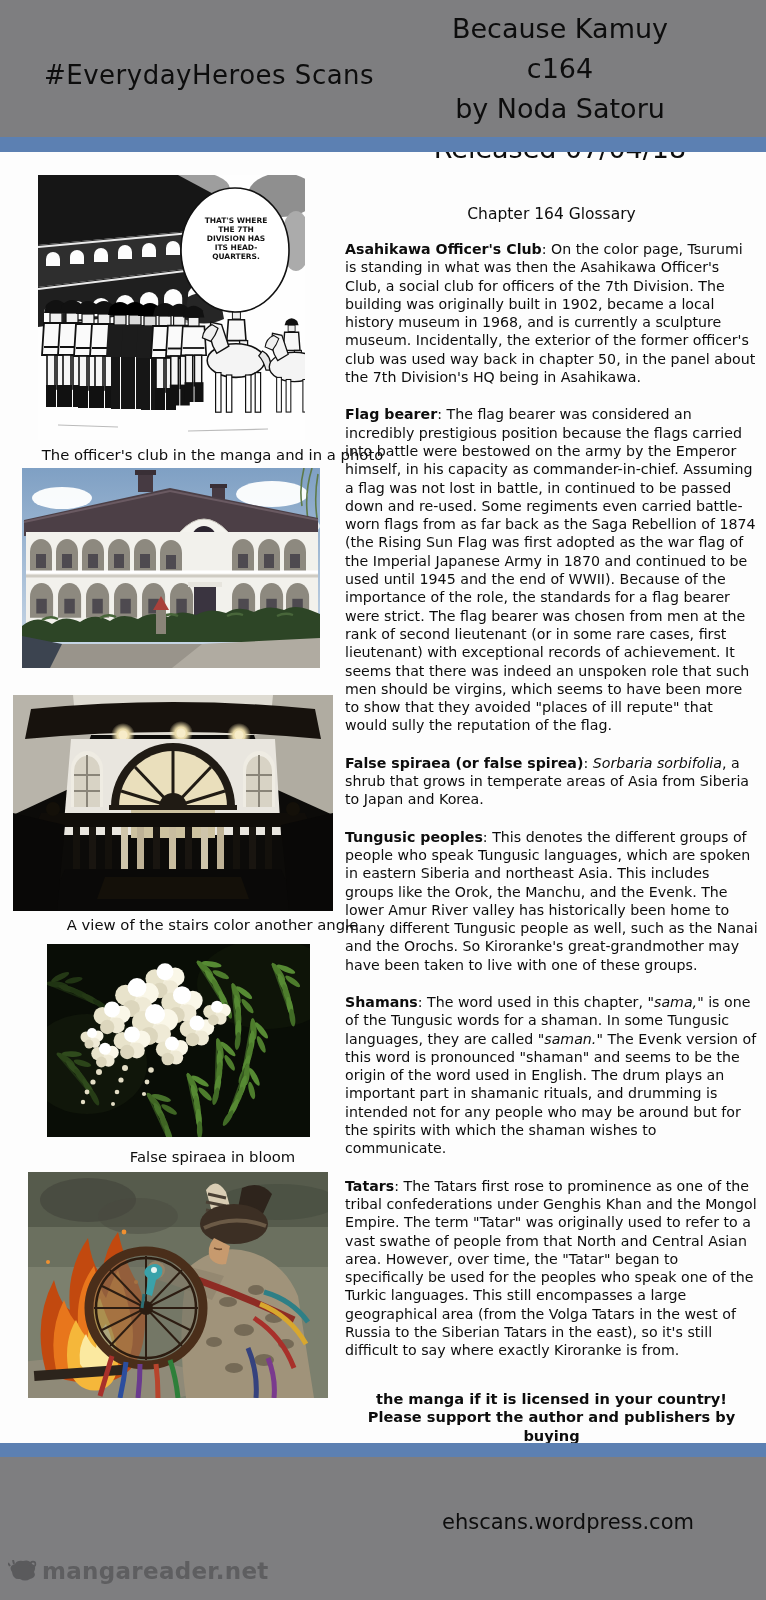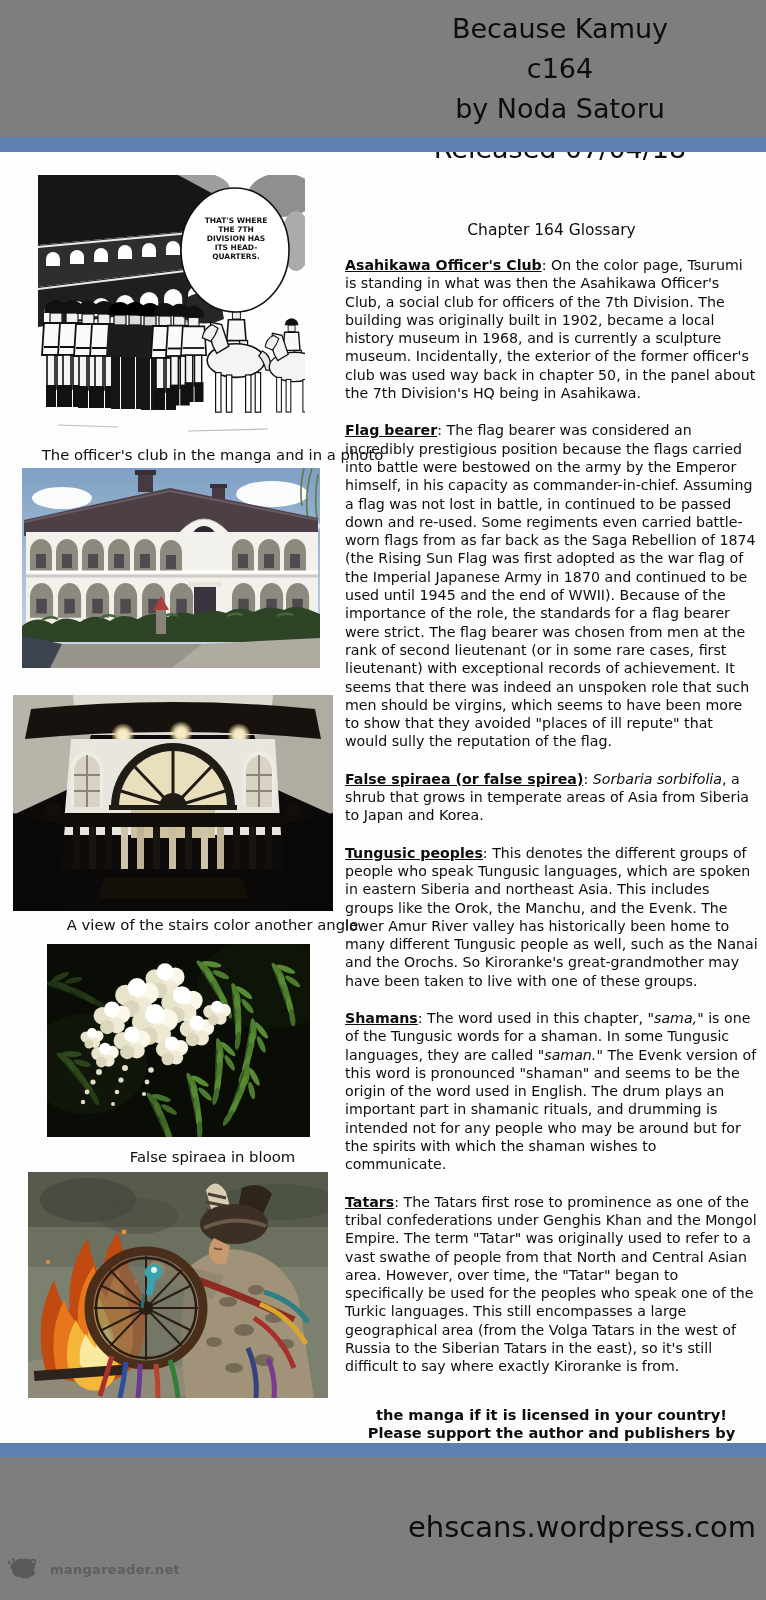--- a/index.html
+++ b/index.html
@@ -24,39 +24,40 @@
   .fig-flowers{left:47px;top:944px;width:263px;height:193px;}
   .fig-shaman{left:28px;top:1172px;width:300px;height:226px;}
   .caption{position:absolute;left:0;width:345px;text-align:center;font-size:14.8px;padding-left:40px;}
   .cap-manga{top:446px;}
   .cap-stairs{top:916px;}
   .cap-flowers{top:1148px;}
   .cap-shaman{top:1477px;margin-left:9px;}
   .bubble-text{position:absolute;left:203px;top:216px;width:66px;text-align:center;
                font-size:7.5px;line-height:1.2;font-weight:bold;color:#111;}
   
-  .glossary{position:absolute;left:345px;top:221px;width:413px;}
+  .glossary{position:absolute;left:345px;top:205px;width:413px;}
   .glossary-title{text-align:center;font-size:15.5px;margin:0 0 17px;}
   .entry{font-size:14.2px;line-height:18.3px;margin:0 0 19px;}
-  .entry .term{font-weight:bold;text-decoration:underline;}
+  .entry .term{font-weight:bold;}
   .entry i{font-style:italic;}
   .support{margin-top:30px;text-align:center;font-weight:bold;font-size:14.6px;line-height:18.5px;}
   
   .staff1{position:absolute;left:40px;top:1489px;font-size:30px;}
   .staff2{position:absolute;left:122px;top:1604px;font-size:30px;}
-  .site{position:absolute;left:408px;top:1510px;width:320px;text-align:center;font-size:29px;}
-  .watermark{position:absolute;left:8px;top:1558px;display:flex;align-items:center;gap:12px;
-             color:#5e5e60;font-size:13px;font-weight:bold;letter-spacing:.3px;}
+  .site{position:absolute;left:408px;top:1510px;width:320px;text-align:center;font-size:21px;}
+  .watermark{position:absolute;left:8px;top:1558px;display:flex;align-items:center;gap:4px;
+             color:#5e5e60;font-size:23px;font-weight:bold;letter-spacing:.3px;}
 </style>
 </head>
 <body>
 
 <div id="page">
 
   <div class="band-gray header">
+    <div class="scans-tag">#EverydayHeroes Scans</div>
     <div class="title-block">
       <div>Because Kamuy c164</div>
       <div>by Noda Satoru</div>
       <div>Released 07/04/18</div>
     </div>
   </div>
   <div class="bar-blue bar-top"></div>
 
   <div class="fig fig-manga">
     <svg viewBox="0 0 267 265">

